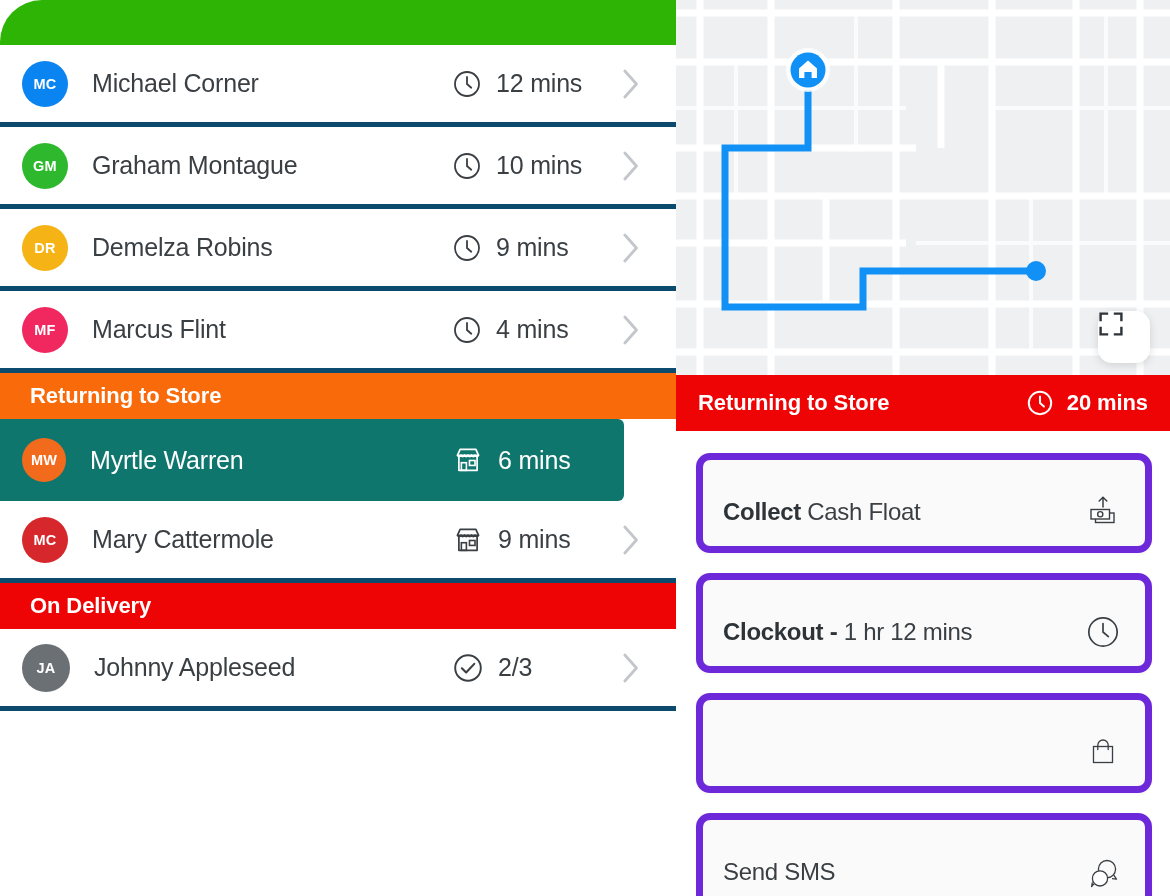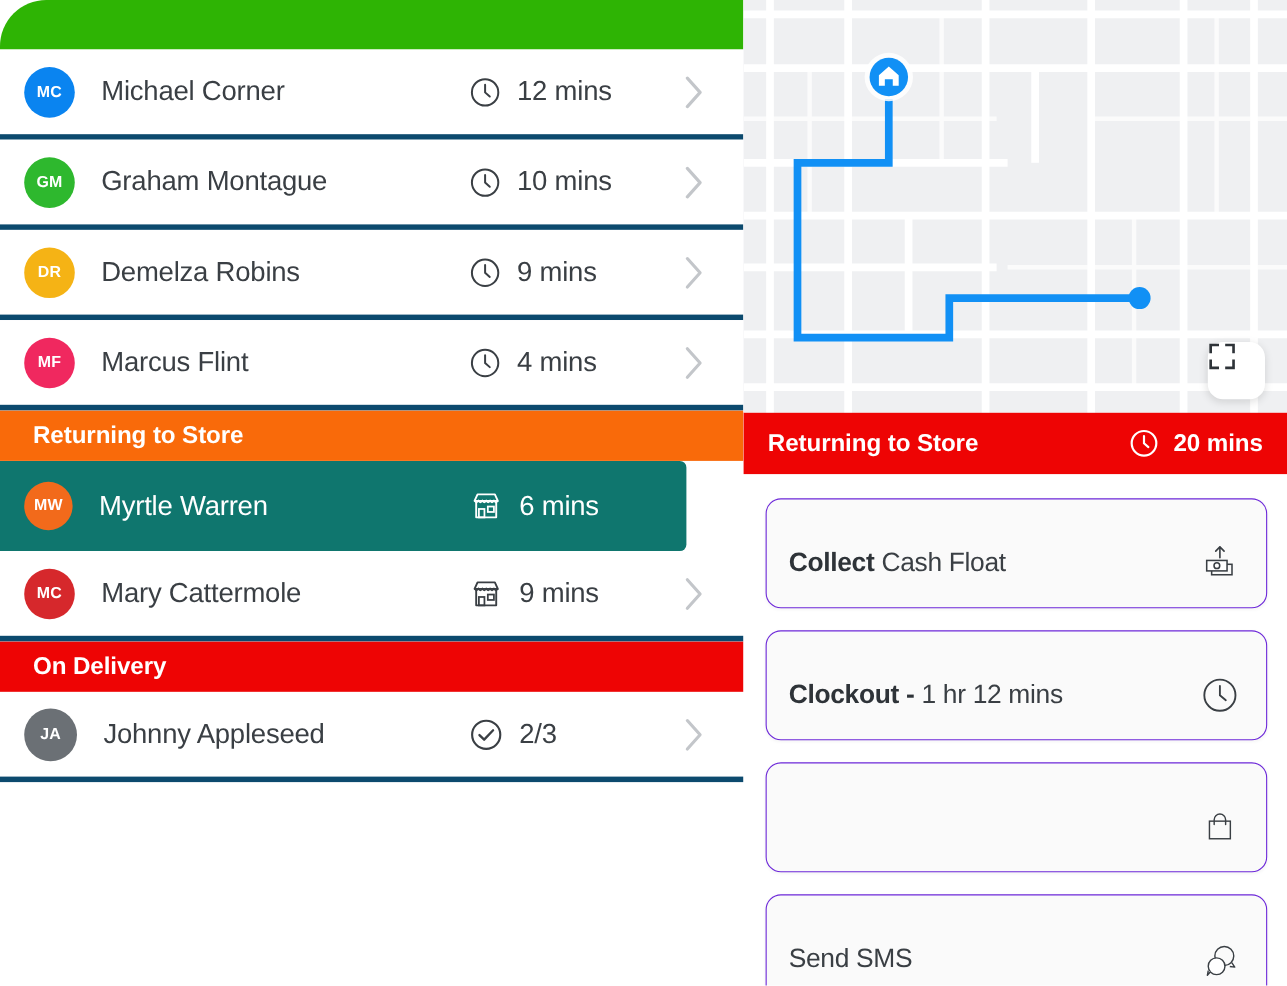--- a/index.html
+++ b/index.html
@@ -76,21 +76,21 @@
     color: #3a3f44;
     font-weight: 400;
     letter-spacing: -0.2px;
     white-space: nowrap;
     text-align: right;
   }
   .driver-row.selected .driver-name { color: #ffffff; }
 
   .eta-block {
     position: absolute;
-    left: 426px;
+    left: 452px;
     display: flex;
     align-items: center;
     gap: 14px;
   }
   .eta-text {
     font-size: 25px;
     color: #3a3f44;
     font-weight: 400;
     letter-spacing: -0.2px;
   }
@@ -181,21 +181,21 @@
     padding: 22px 18px 0 20px;
     display: flex;
     flex-direction: column;
     gap: 20px;
   }
 
   .action-card {
     position: relative;
     height: 100px;
     background: #fafafa;
-    border: 1px solid #6d28d9;
+    border: 7px solid #6d28d9;
     border-radius: 14px;
     display: flex;
     align-items: center;
     padding: 18px 22px 0 20px;
     box-shadow: 0 1px 3px rgba(0,0,0,0.045);
   }
   .card-label {
     font-size: 24px;
     color: #3a3f44;
     letter-spacing: -0.3px;

